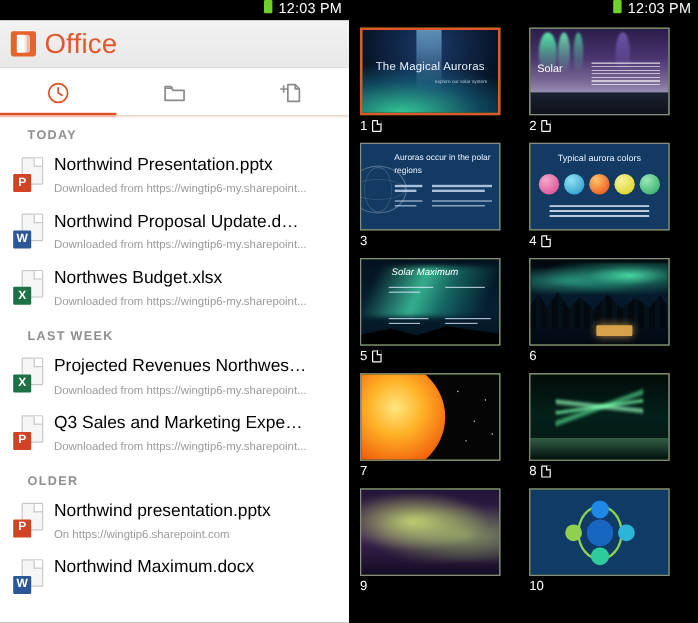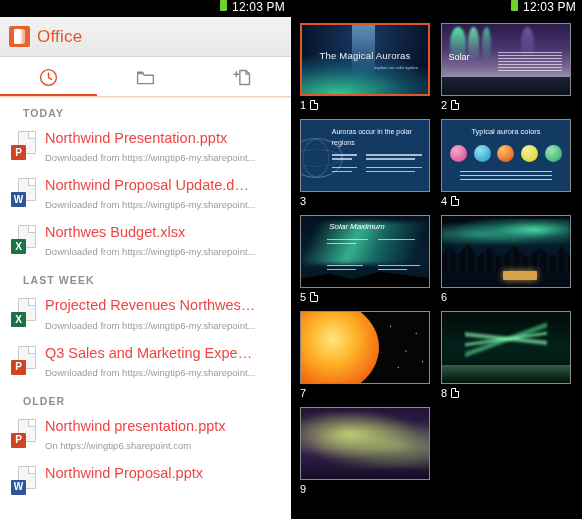--- a/index.html
+++ b/index.html
@@ -22,21 +22,21 @@
   .appbar { height:40px; background:linear-gradient(#f2f2f2,#e8e8e8);
     border-bottom:1px solid #d6d6d6; display:flex; align-items:center;
     padding-left:9px; flex:0 0 auto; }
   .olog { width:21px; height:21px; background:#e8622c; border-radius:2px;
     position:relative; margin-right:7px; flex:0 0 auto; }
   .olog:after { content:""; position:absolute; left:5px; top:3px; width:8px;
     height:15px; background:#fff; border-radius:1px 2px 2px 1px;
     box-shadow:inset -2px 0 0 rgba(0,0,0,.06); }
   .olog:before { content:""; position:absolute; left:12px; top:3px; width:4px;
     height:15px; background:#f4b9a3; border-radius:0 2px 2px 0; }
-  .otitle { color:#e2572a; font-size:17px; letter-spacing:.2px; }
+  .otitle { color:#e2572a; font-size:23px; letter-spacing:.2px; }
 
   .tabs { height:41px; background:#fff; display:flex; flex:0 0 auto;
     position:relative; border-bottom:1px solid #eee; }
   .tab { flex:1; display:flex; align-items:center; justify-content:center;
     position:relative; }
   .tab .uline { position:absolute; left:0; right:0; bottom:0; height:3px;
     background:transparent; }
   .tab.active .uline { background:#df4f21; }
   .tabstrip-base { position:absolute; left:0; right:0; bottom:0; height:1px;
     background:#f3cdbd; }
@@ -52,32 +52,32 @@
     background:#f6f6f6; border:1px solid #c9c9c9; border-radius:1px; }
   .pg:after { content:""; position:absolute; right:0; top:0; width:6px; height:6px;
     background:#fff; border-left:1px solid #c9c9c9; border-bottom:1px solid #c9c9c9; }
   .badge { position:absolute; left:0; bottom:0; width:15px; height:15px;
     border-radius:1px; color:#fff; font-size:10px; font-weight:bold;
     display:flex; align-items:center; justify-content:center; line-height:1; }
   .badge.ppt { background:#d04423; }
   .badge.doc { background:#2b5797; }
   .badge.xls { background:#1e7145; }
   .rtxt { flex:1; min-width:0; }
-  .rname { font-size:14.5px; color:#ef4444; white-space:nowrap;
+  .rname { font-size:14.5px; color:#000000; white-space:nowrap;
     overflow:hidden; text-overflow:clip; line-height:1.25;margin-top:14px; }
   .rsub { font-size:9.5px; color:#9b9b9b; white-space:nowrap; overflow:hidden;
     margin-top:16px; }
 
   
   .right { width:291px; height:519px; background:#000; position:relative;
     display:flex; flex-direction:column; overflow:hidden; }
   .grid { flex:1; padding:6px 0 0 0; overflow:hidden; }
   .srow { display:flex; gap:11px; padding:0 9px; margin-bottom:7px; }
   .cell { width:130px; }
-  .thumb { width:130px; height:73px; position:relative; overflow:hidden;
+  .thumb { width:117px; height:73px; position:relative; overflow:hidden;
     border:1px solid #8a8a8a; background:#4d7c0f; }
   .thumb.sel { border:2px solid #e2572a; }
   .meta { display:flex; align-items:center; gap:4px; height:16px;
     padding-top:2px; }
   .snum { color:#fff; font-size:11px; line-height:1; }
   .nicon { width:8px; height:10px; border:1px solid #fff; border-radius:1px;
     position:relative; }
   .nicon:after { content:""; position:absolute; right:-1px; top:-1px; width:3px;
     height:3px; background:#000; border-left:1px solid #fff;
     border-bottom:1px solid #fff; }
@@ -315,21 +315,21 @@
           <span class="rname">Northwind presentation.pptx</span>
           <span class="rsub">On https://wingtip6.sharepoint.com</span>
         </span>
       </div>
       <div class="row">
         <span class="ficon">
           <span class="pg"></span>
             <span class="badge doc">W</span>
         </span>
         <span class="rtxt">
-          <span class="rname">Northwind Proposal.pptx</span>
+          <span class="rname">Northwind Maximum.docx</span>
         </span>
       </div>
 
     </div>
   </div>
 
   <div class="divider"></div>
 
   <div class="right">
 
@@ -496,17 +496,34 @@
         <div class="cell">
           <div class="thumb">
             <div class="sl9">
                 <div class="sl9a"></div>
               </div>
           </div>
           <div class="meta">
             <span class="snum">9</span>
           </div>
         </div>
+        <div class="cell">
+          <div class="thumb">
+            <div class="sl10">
+              <div class="cyc">
+                <span class="ring"></span>
+                <span class="cc center"></span>
+                  <span class="cc top"></span>
+                <span class="cc bottom"></span>
+                  <span class="cc left"></span>
+                  <span class="cc right"></span>
+              </div>
+            </div>
+          </div>
+          <div class="meta">
+            <span class="snum">10</span>
+          </div>
+        </div>
       </div>
 
     </div>
   </div>
 </div>
 
 </body></html>

